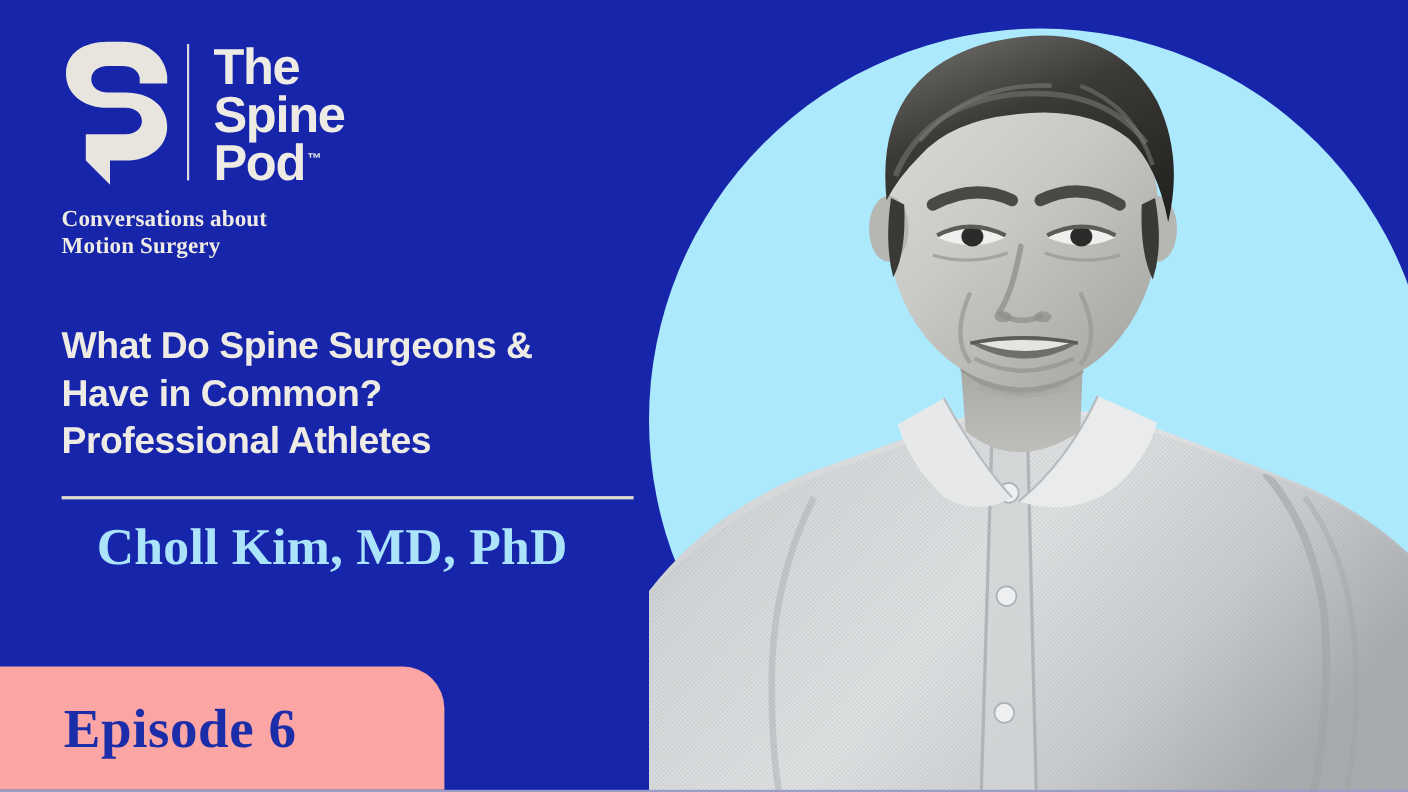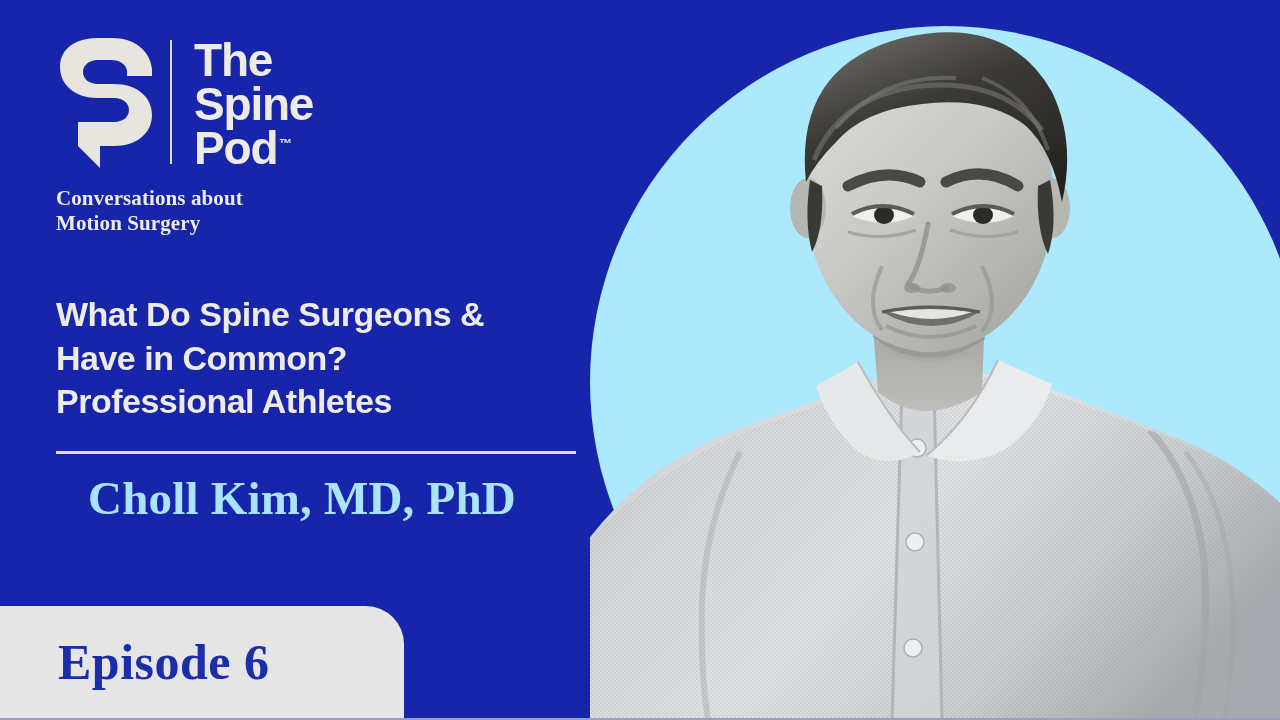--- a/index.html
+++ b/index.html
@@ -158,21 +158,21 @@
     margin-left: 32px;
   }
 
   
   .episode-badge {
     position: absolute;
     left: 0;
     top: 606px;
     width: 404px;
     height: 112px;
-    background: #e5e5e5;
+    background: #fca5a5;
     border-top-right-radius: 38px;
     z-index: 20;
     display: flex;
     align-items: center;
   }
   .episode-badge-label {
     margin-left: 58px;
     color: #1B2DA8;
     font-family: "Liberation Serif", serif;
     font-weight: 700;

